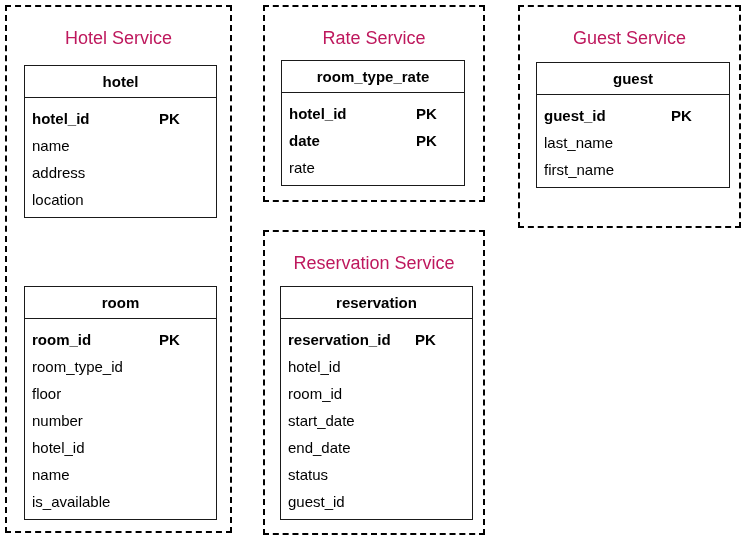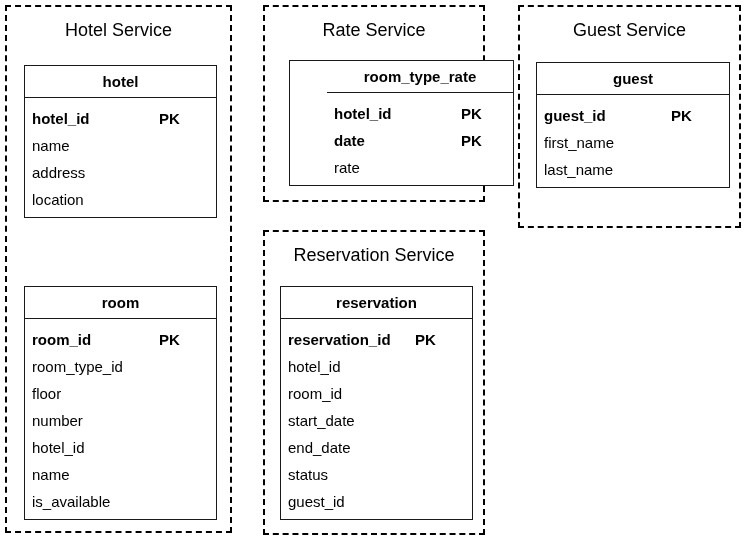--- a/index.html
+++ b/index.html
@@ -20,24 +20,24 @@
     position: absolute;
     border: 2px dashed #000000;
     background: #ffffff;
   }
   .svc-hotel       { left: 5px;   top: 5px;   width: 227px; height: 528px; }
   .svc-rate        { left: 263px; top: 5px;   width: 222px; height: 197px; }
   .svc-reservation { left: 263px; top: 230px; width: 222px; height: 305px; }
   .svc-guest       { left: 518px; top: 5px;   width: 223px; height: 223px; }
   .service-title {
     text-align: center;
-    margin-top: 12px;
+    margin-top: 20px;
     font-size: 18px;
     line-height: 22px;
-    color: #000000;
+    color: #be185d;
   }
   .table {
     position: absolute;
     background: #ffffff;
     border: 1px solid #1a1a1a;
   }
   .thead {
     height: 32px;
     line-height: 32px;
     text-align: center;
@@ -56,21 +56,21 @@
   }
   .row.pk .attr { font-weight: bold; }
   .pk-badge {
     position: absolute;
     left: 134px;
     top: 0;
     font-weight: bold;
   }
   .t-hotel       { left: 17px; top: 52px; width: 193px; margin-top: 6px; }
   .t-room        { left: 17px; top: 279px; width: 193px; }
-  .t-rate        { left: 24px; top: 53px; width: 225px; padding-left: 37px; }
+  .t-rate        { left: 16px; top: 53px; width: 184px; }
   .t-reservation { left: 15px; top: 54px; width: 193px; }
   .t-guest       { left: 16px; top: 55px; width: 194px; }
 </style>
 </head>
 <body>
 
 <div class="canvas">
 
   <section class="service svc-hotel">
     <div class="service-title">Hotel Service</div>
@@ -180,22 +180,22 @@
     <div class="service-title">Guest Service</div>
 
     <div class="table t-guest">
       <div class="thead">guest</div>
       <div class="rows">
         <div class="row pk">
           <span class="attr">guest_id</span>
           <span class="pk-badge">PK</span>
         </div>
         <div class="row">
+          <span class="attr">last_name</span>
+        </div>
+        <div class="row">
           <span class="attr">first_name</span>
         </div>
-        <div class="row">
-          <span class="attr">last_name</span>
-        </div>
       </div>
     </div>
   </section>
 
 </div>
 
 </body></html>

